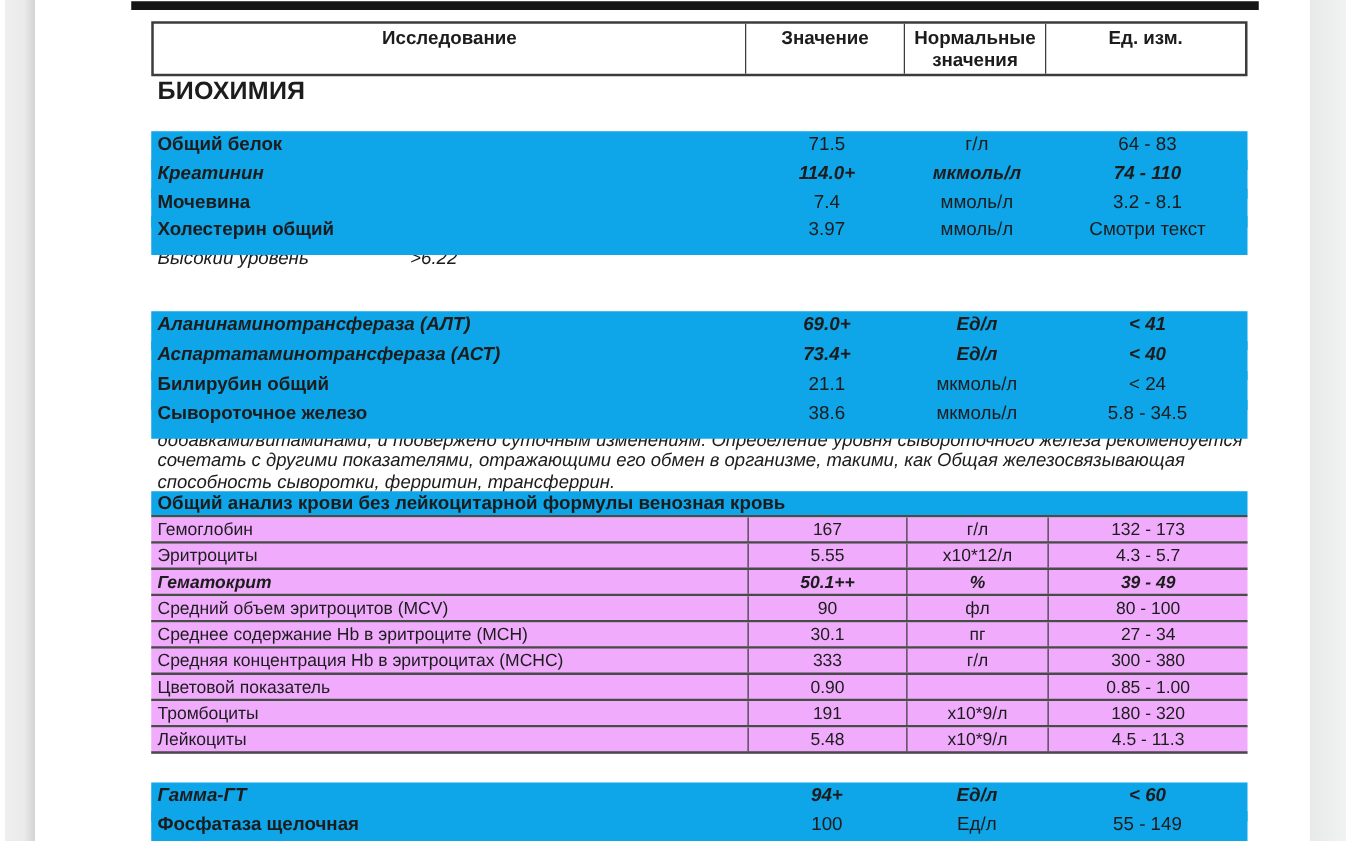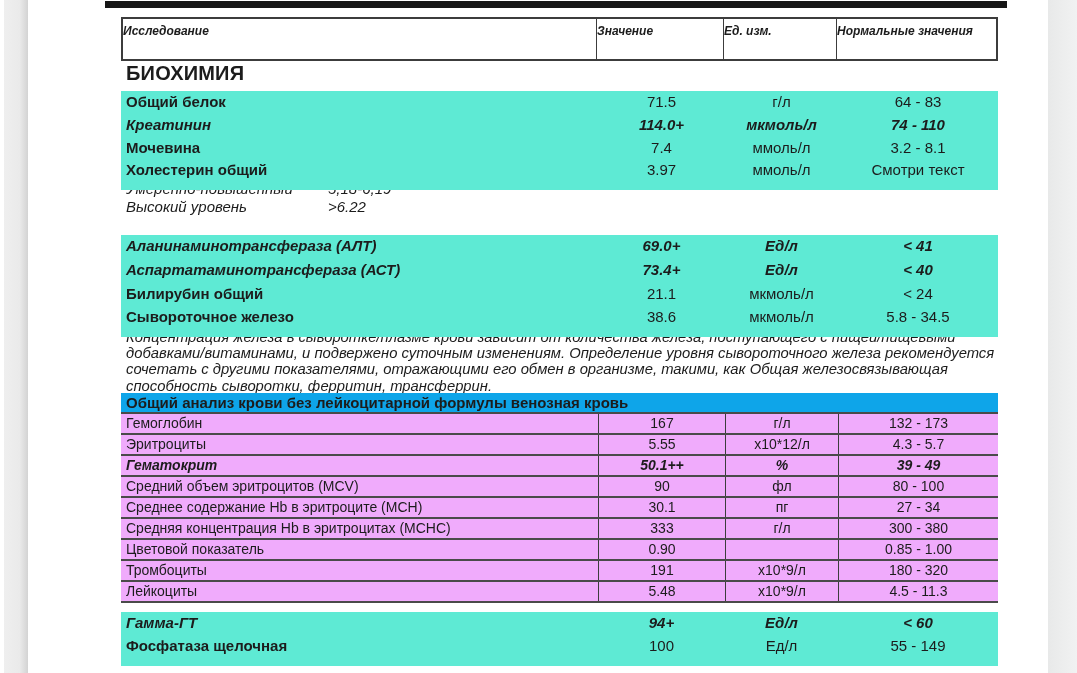--- a/index.html
+++ b/index.html
@@ -11,35 +11,35 @@
   .edge-right{position:absolute;left:1048px;top:0;width:29px;height:673px;
               background:linear-gradient(to right,#e8e9e9 0%,#f1f2f2 100%);}
   
   .topbar{position:absolute;left:105px;top:1px;width:902px;height:7px;background:#161616;}
 
   .page{position:absolute;left:121px;top:0;width:877px;height:673px;}
 
   
   .hdrbox{position:absolute;left:0;top:17px;width:877px;height:44px;box-sizing:border-box;
           border:2px solid #3c3c3c;display:grid;grid-template-columns:473px 127px 113px 1fr;}
-  .hdrbox .hcell{box-sizing:border-box;font-weight:bold;font-size:12px;
-                 line-height:18px;padding-top:3px;font-style:italic;}
+  .hdrbox .hcell{box-sizing:border-box;text-align:center;font-weight:bold;font-size:15px;
+                 line-height:18px;padding-top:3px;}
   .hdrbox .hcell + .hcell{border-left:1.5px solid #3c3c3c;}
 
   .doc-title{position:absolute;left:5px;top:62px;font-size:20px;font-weight:bold;letter-spacing:.2px;}
 
   
   .rrow{position:absolute;left:0;width:877px;display:grid;
         grid-template-columns:477px 127px 113px 160px;font-size:15px;}
   .rrow .c{overflow:hidden;white-space:nowrap;}
   .rrow .name{padding-left:5px;text-align:left;}
   .rrow .val,.rrow .unit,.rrow .norm{text-align:center;}
 
   
-  .band{height:31px;line-height:21px;background:#5eead4;}
+  .band{height:31px;line-height:21px;background:#0ea5e9;margin-top:14px;}
   .band .name{font-weight:bold;}
   .emph .c{font-weight:bold;font-style:italic;}
 
   
   .notes{position:absolute;left:5px;top:180px;width:860px;font-style:italic;font-size:15px;}
   .note-line{display:flex;height:18px;line-height:18px;}
   .note-line .nlabel{flex:0 0 202px;}
 
   
   .iron-note{position:absolute;left:5px;top:329px;width:870px;height:65px;overflow:hidden;
@@ -64,22 +64,22 @@
 <div class="screen">
   <div class="edge-left"></div>
   <div class="edge-right"></div>
   <div class="topbar"></div>
 
   <div class="page">
 
     <div class="hdrbox">
       <div class="hcell">Исследование</div>
       <div class="hcell">Значение</div>
+      <div class="hcell">Нормальные значения</div>
       <div class="hcell">Ед. изм.</div>
-      <div class="hcell">Нормальные значения</div>
     </div>
 
     <div class="doc-title">БИОХИМИЯ</div>
 
     <div id="bio-rows"></div>
 
     <div class="notes" id="chol-notes">
         <div class="note-line">
           <span class="nlabel">Умеренно-повышенный</span>
           <span>5,18-6,19</span>

